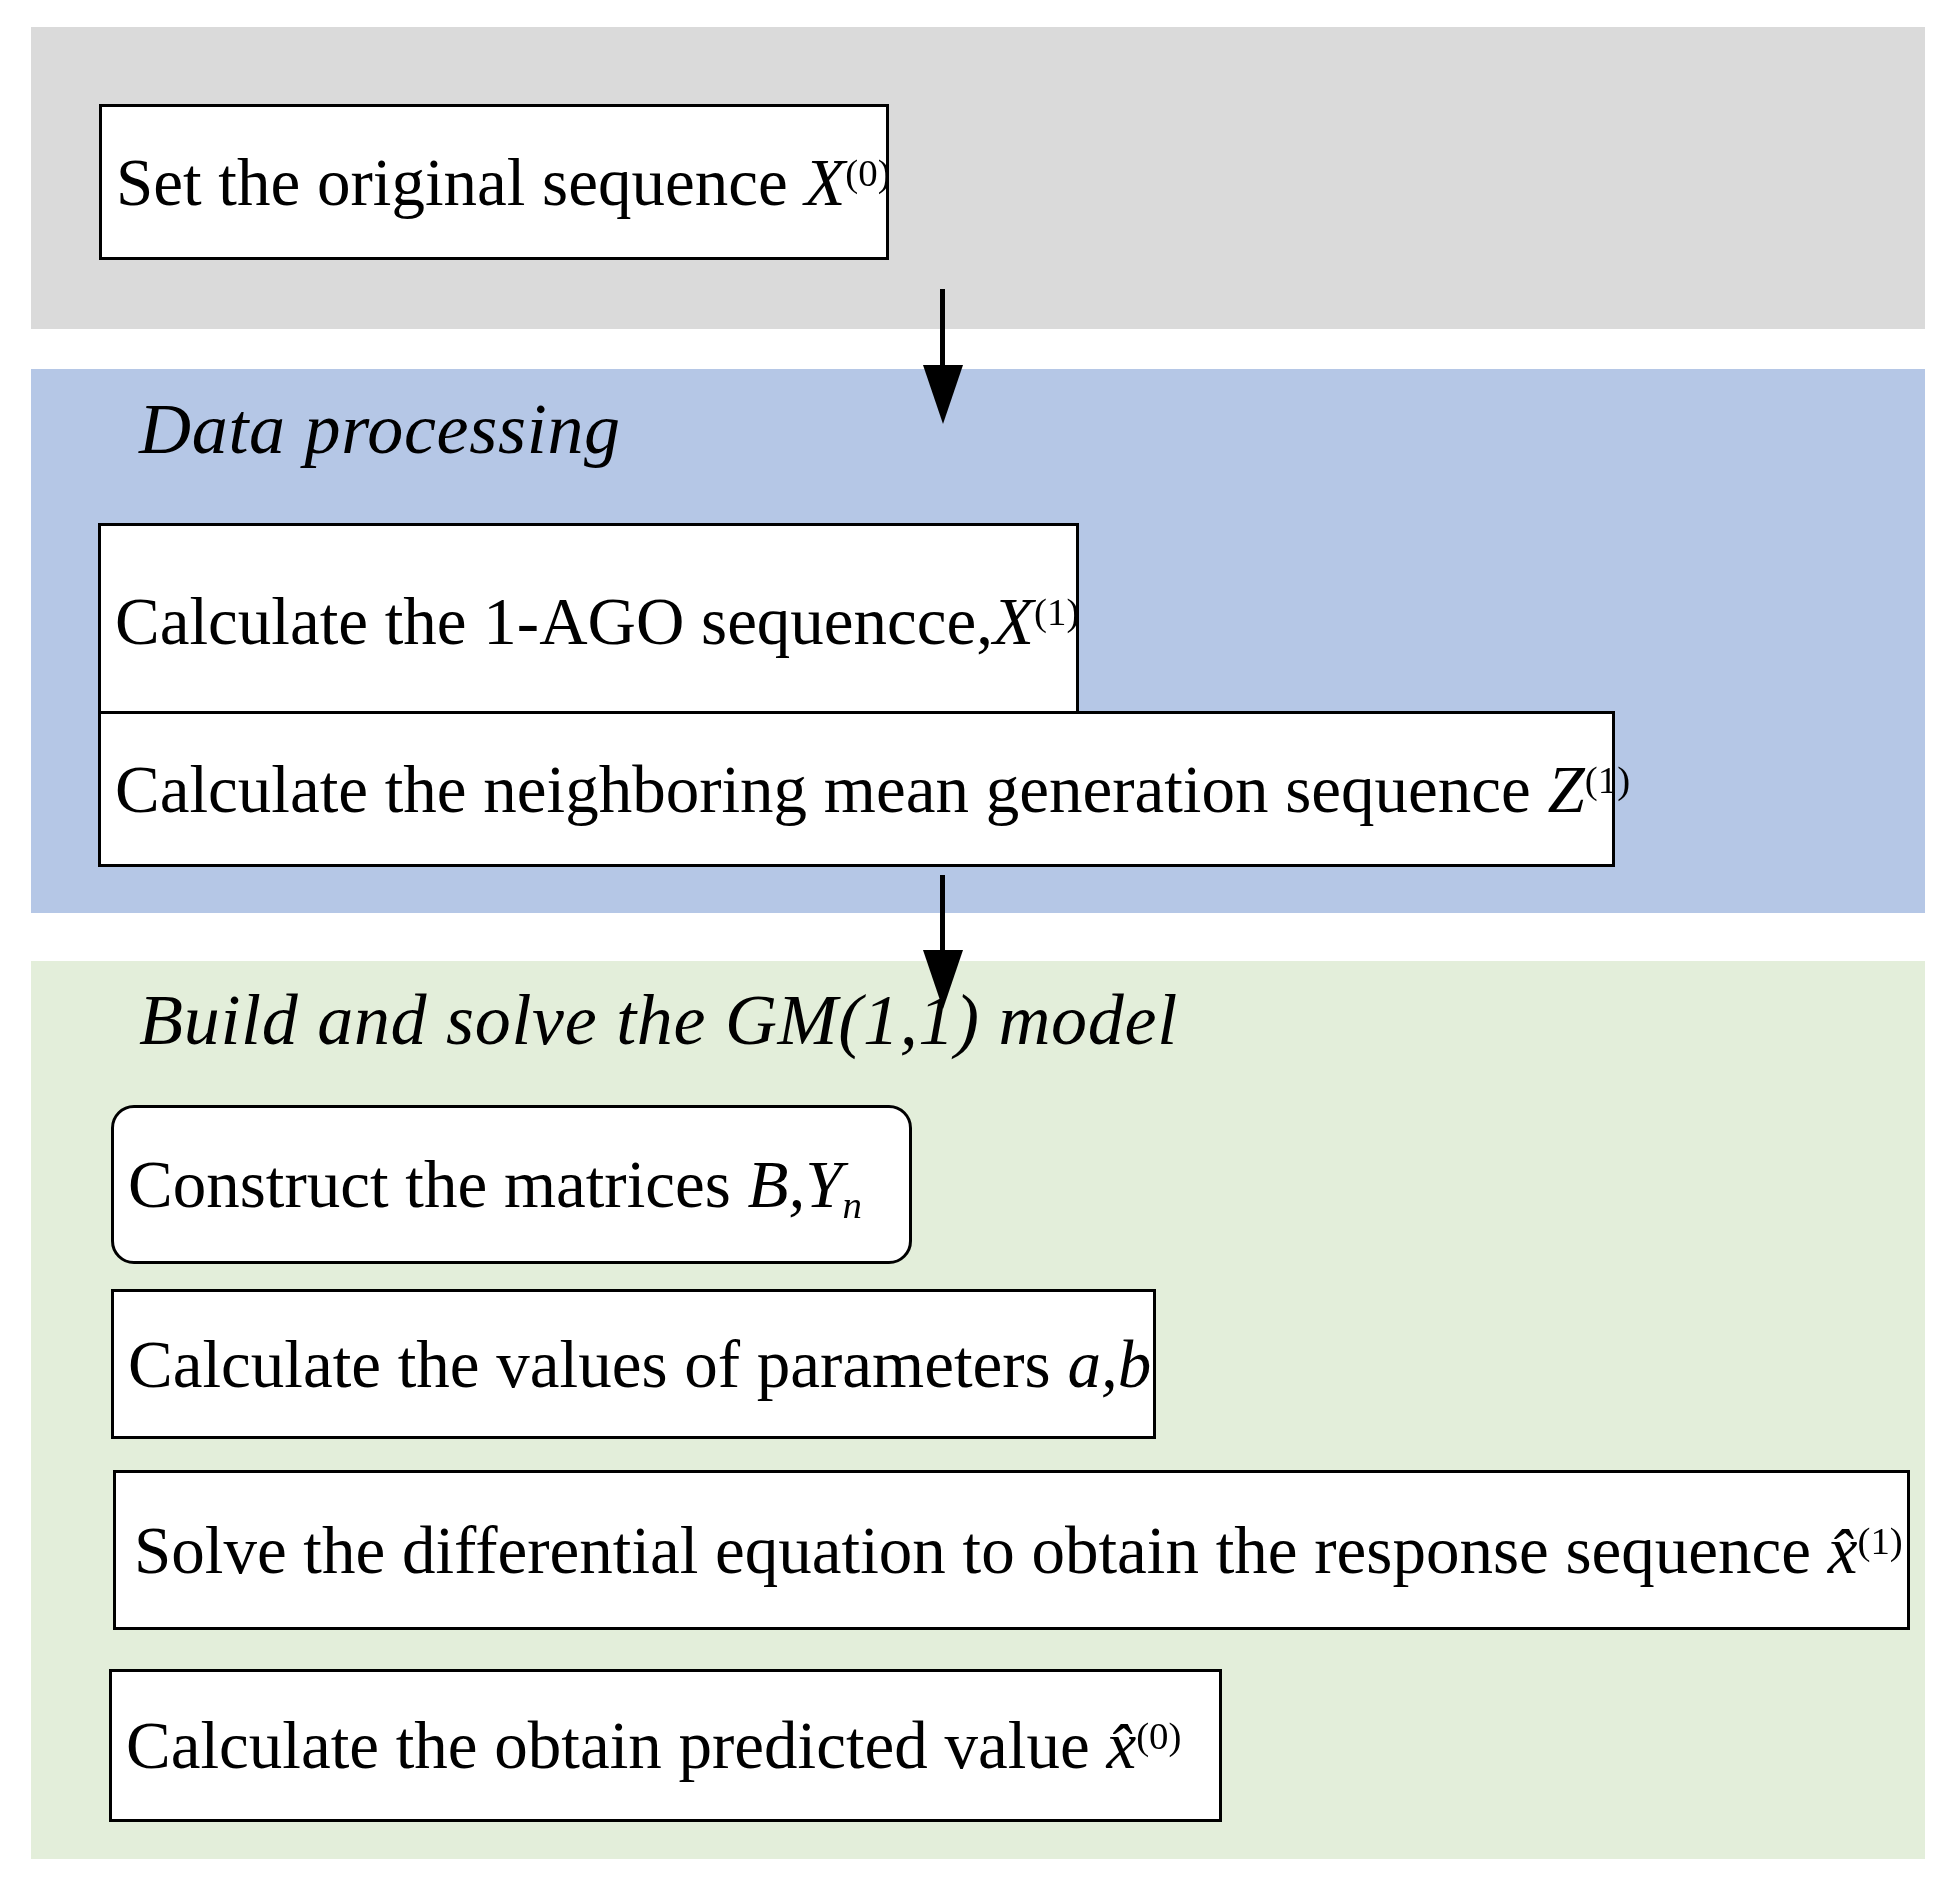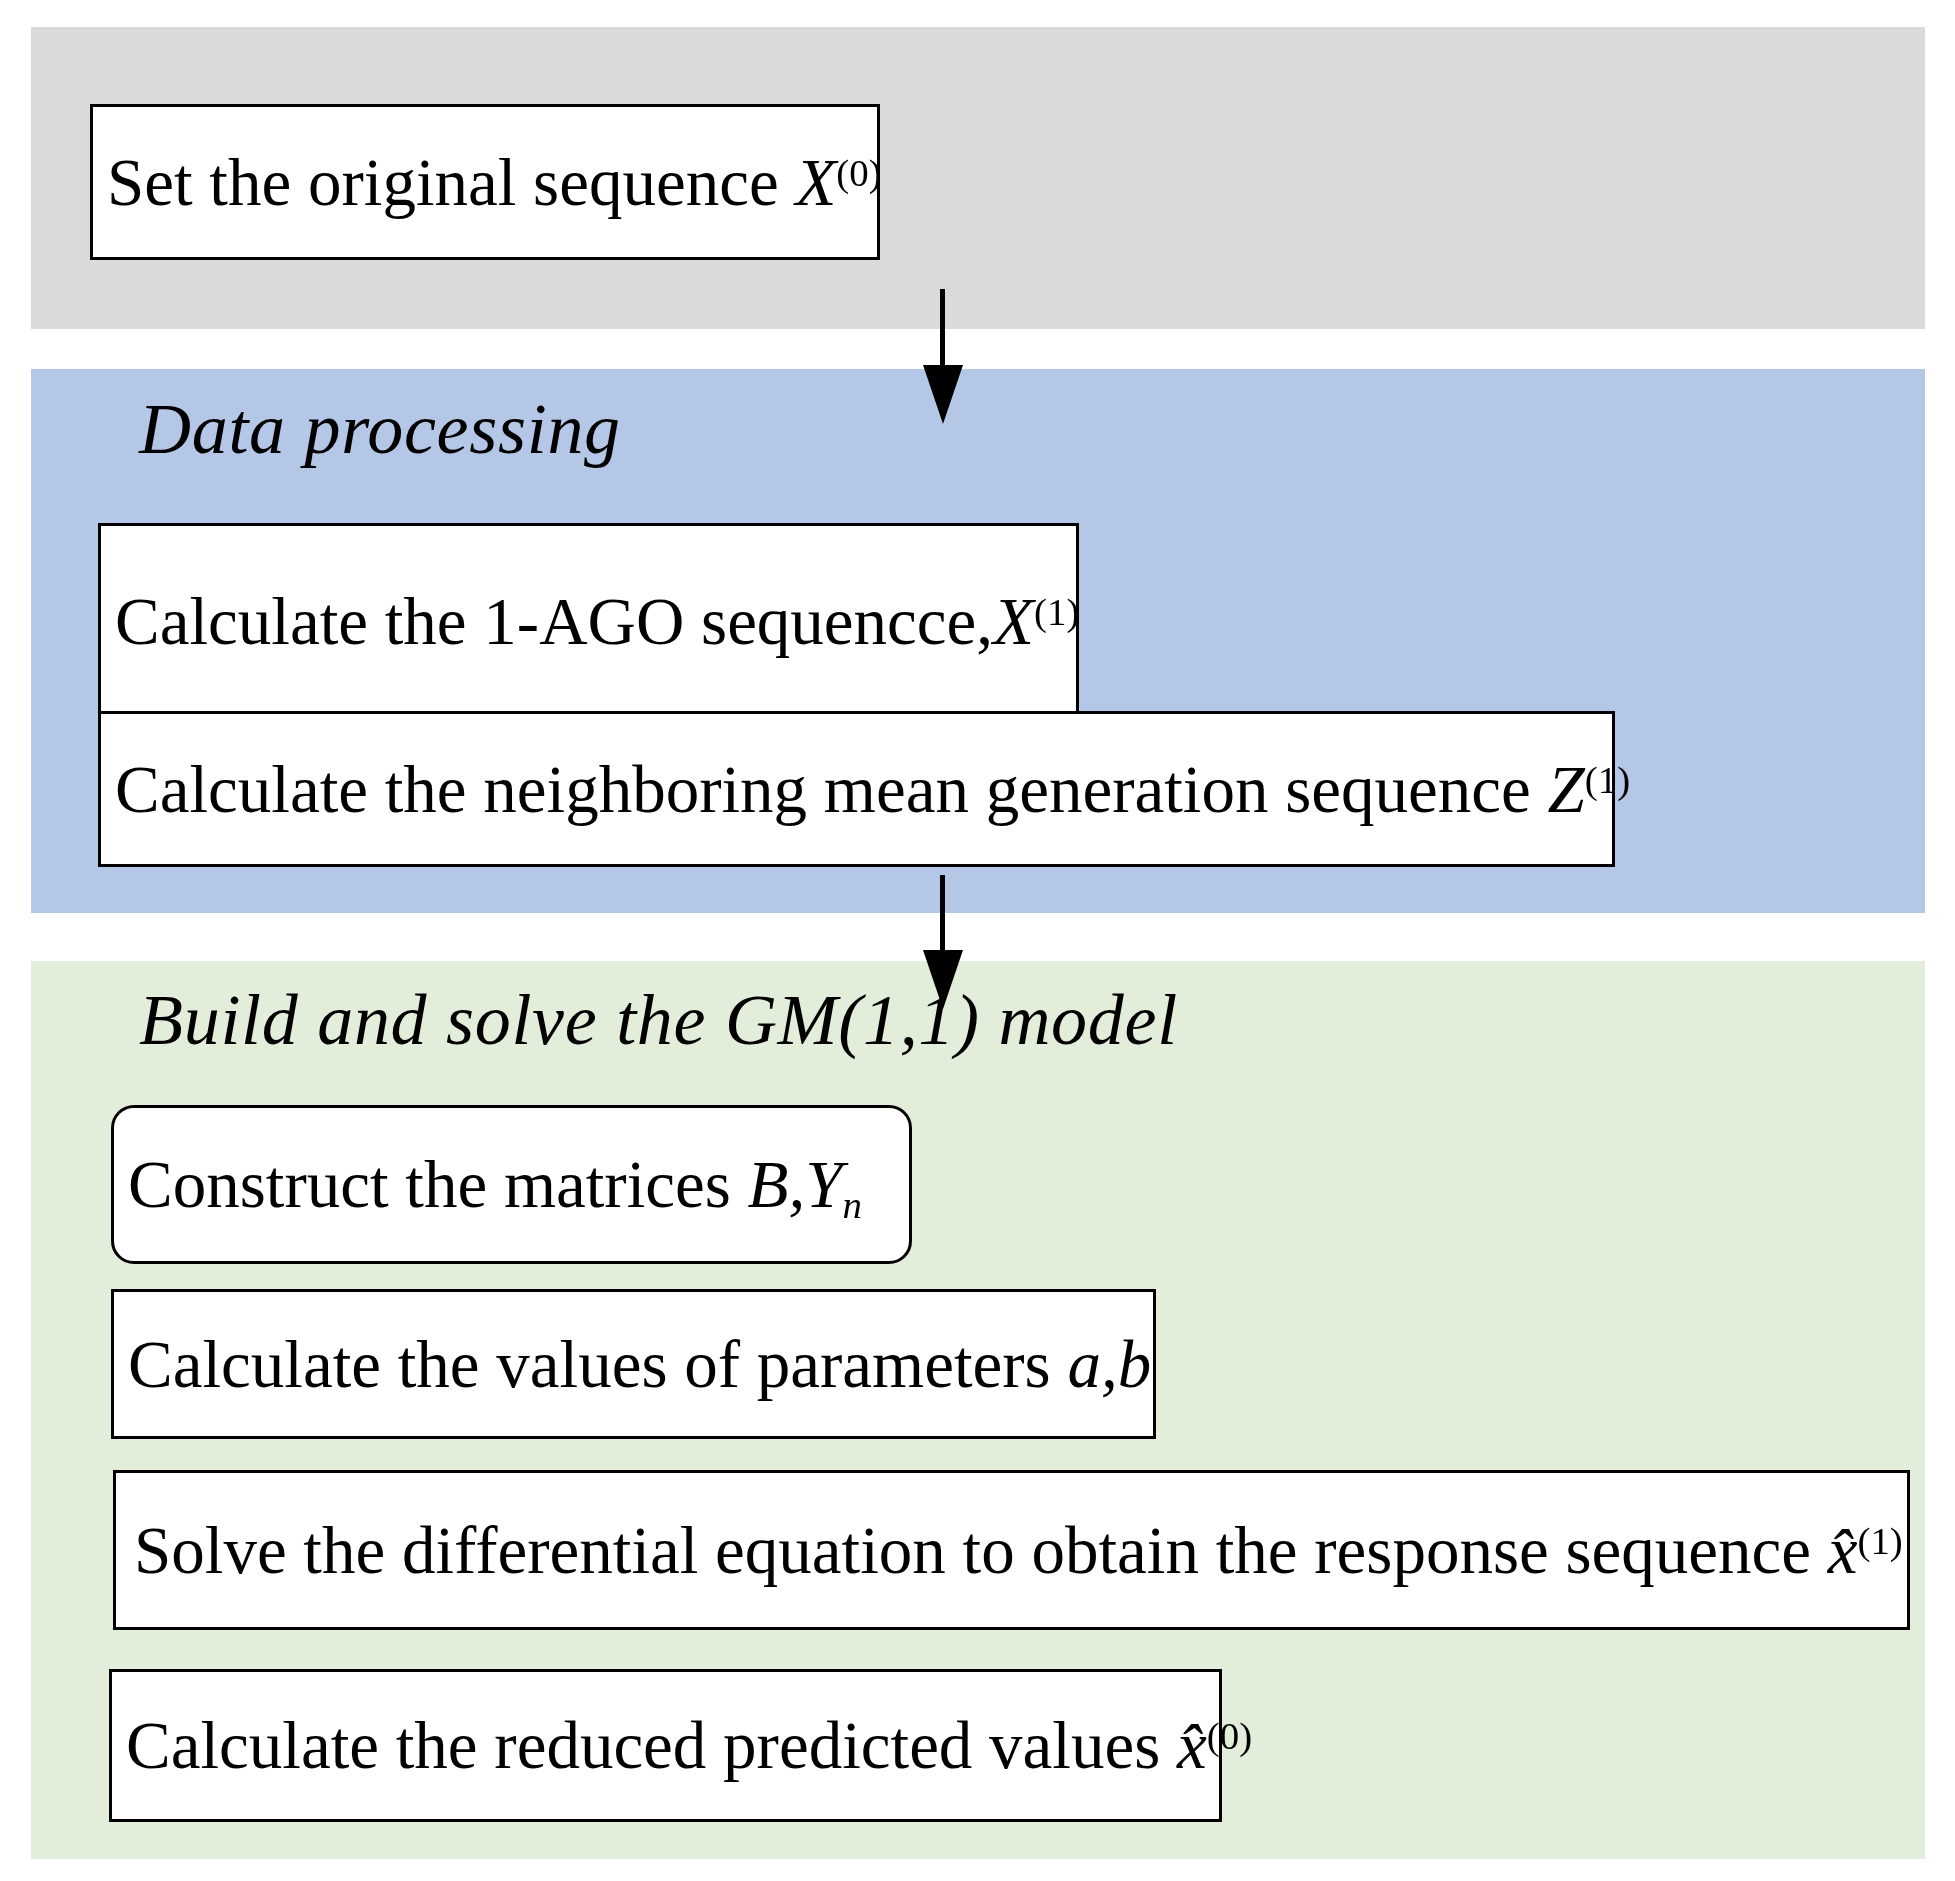--- a/index.html
+++ b/index.html
@@ -18,21 +18,21 @@
     white-space:nowrap;letter-spacing:0.7px;
   }
   .title-1{top:393px;}
   .title-2{top:984px;}
 
   .node{
     position:absolute;background:#ffffff;border:3.7px solid #000;box-sizing:border-box;
     display:flex;align-items:center;font-size:67px;line-height:1;
     padding-left:14px;white-space:nowrap;
   }
-  .node-1{left:90px;top:104px;width:790px;height:156px;}
+  .node-1{left:99px;top:104px;width:790px;height:156px;}
   .node-2{left:98px;top:523px;width:981px;height:196px;}
   .node-3{left:98px;top:711px;width:1517px;height:156px;}
   .node-4{left:111px;top:1105px;width:801px;height:159px;border-radius:23px;}
   .node-5{left:111px;top:1289px;width:1045px;height:150px;}
   .node-6{left:113px;top:1470px;width:1797px;height:160px;padding-left:18px;}
   .node-7{left:109px;top:1669px;width:1113px;height:153px;}
 
   .mvar{font-style:italic;}
   .msup{font-size:0.58em;font-style:normal;position:relative;top:-0.48em;}
   .msub{font-size:0.58em;font-style:italic;position:relative;top:0.28em;}
@@ -81,21 +81,21 @@
 
 <div class="node node-5">
   <span><span>Calculate the values of parameters </span><span class="mvar">a,b</span></span>
 </div>
 
 <div class="node node-6">
   <span><span>Solve the differential equation to obtain the response sequence </span><span class="mvar">x̂</span><span class="msup">(1)</span></span>
 </div>
 
 <div class="node node-7">
-  <span><span>Calculate the reduced predicted values </span><span class="mvar">x̂</span><span class="msup">(0)</span></span>
+  <span><span>Calculate the obtain predicted value </span><span class="mvar">x̂</span><span class="msup">(0)</span></span>
 </div>
 
 <div class="arrow arrow-1">
   <div class="shaft"></div>
   <div class="head"></div>
 </div>
 
 <div class="arrow arrow-2">
   <div class="shaft"></div>
   <div class="head"></div>

